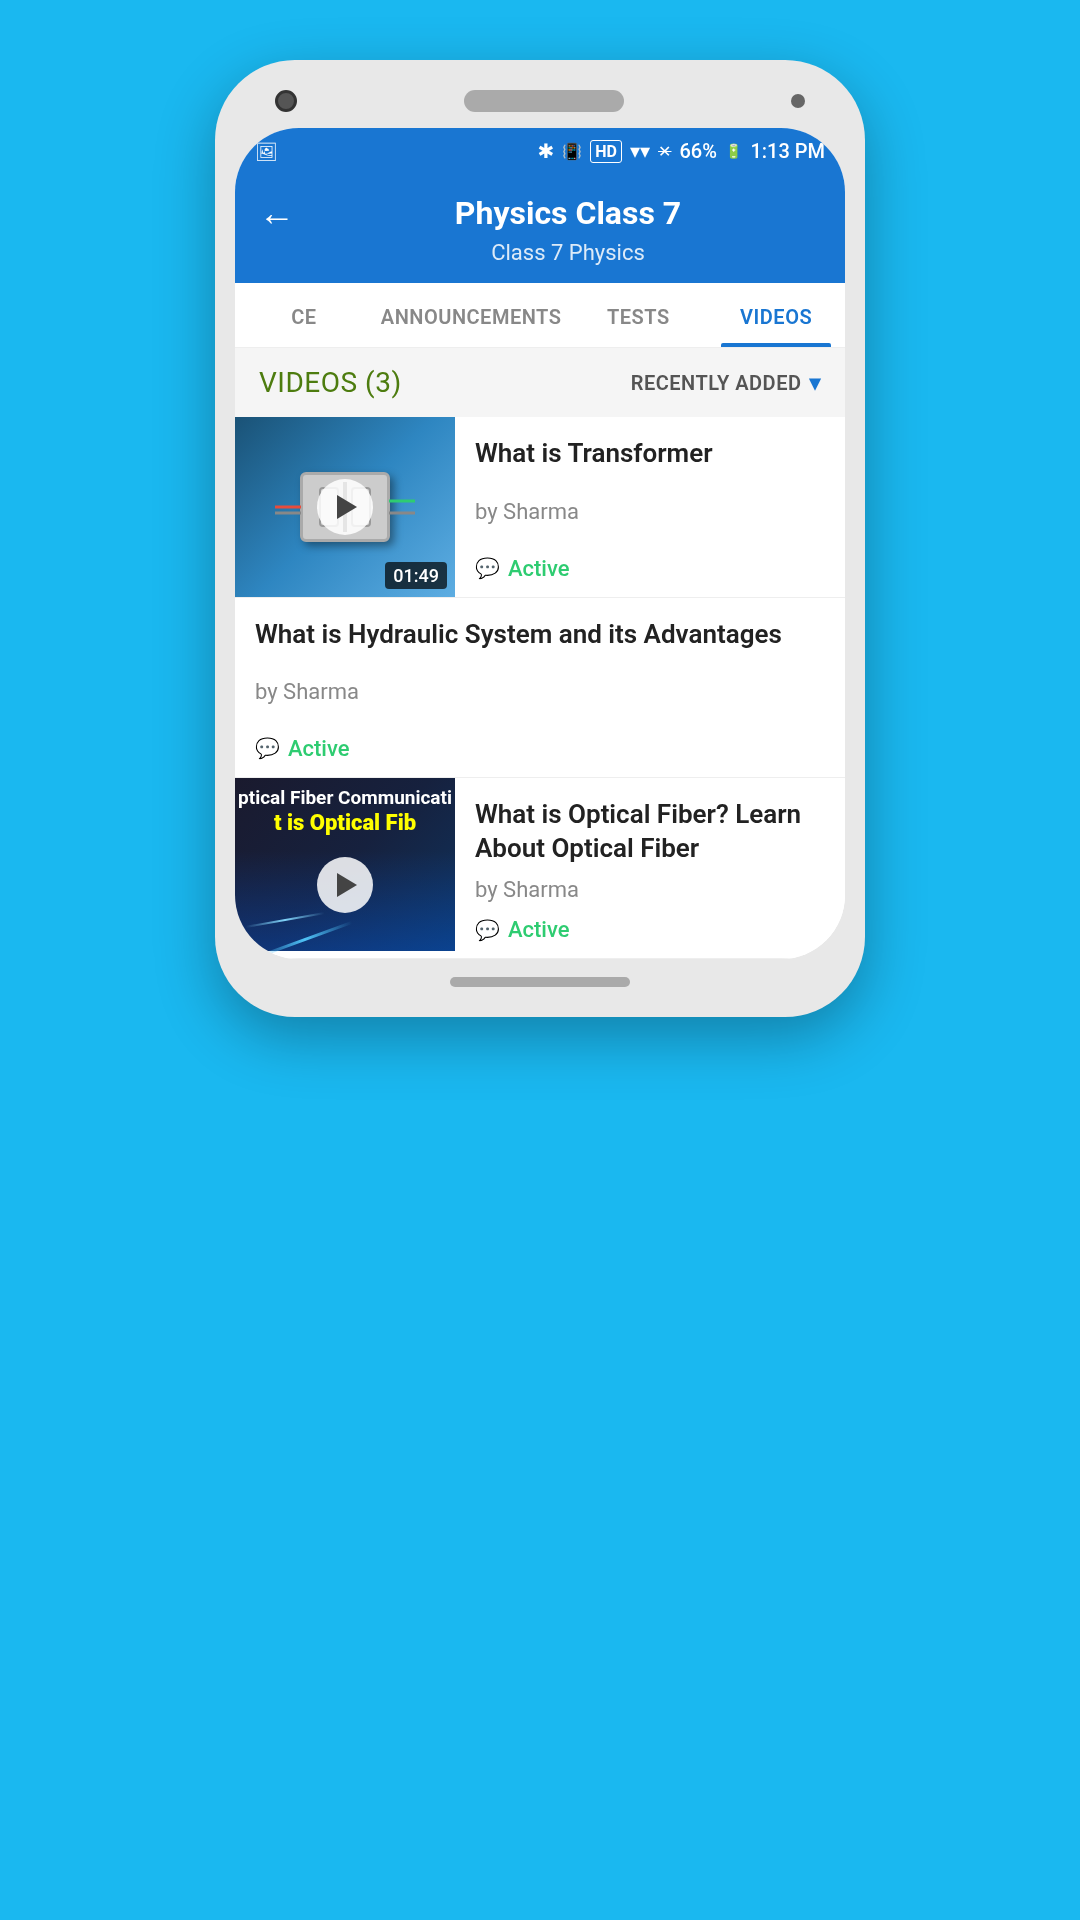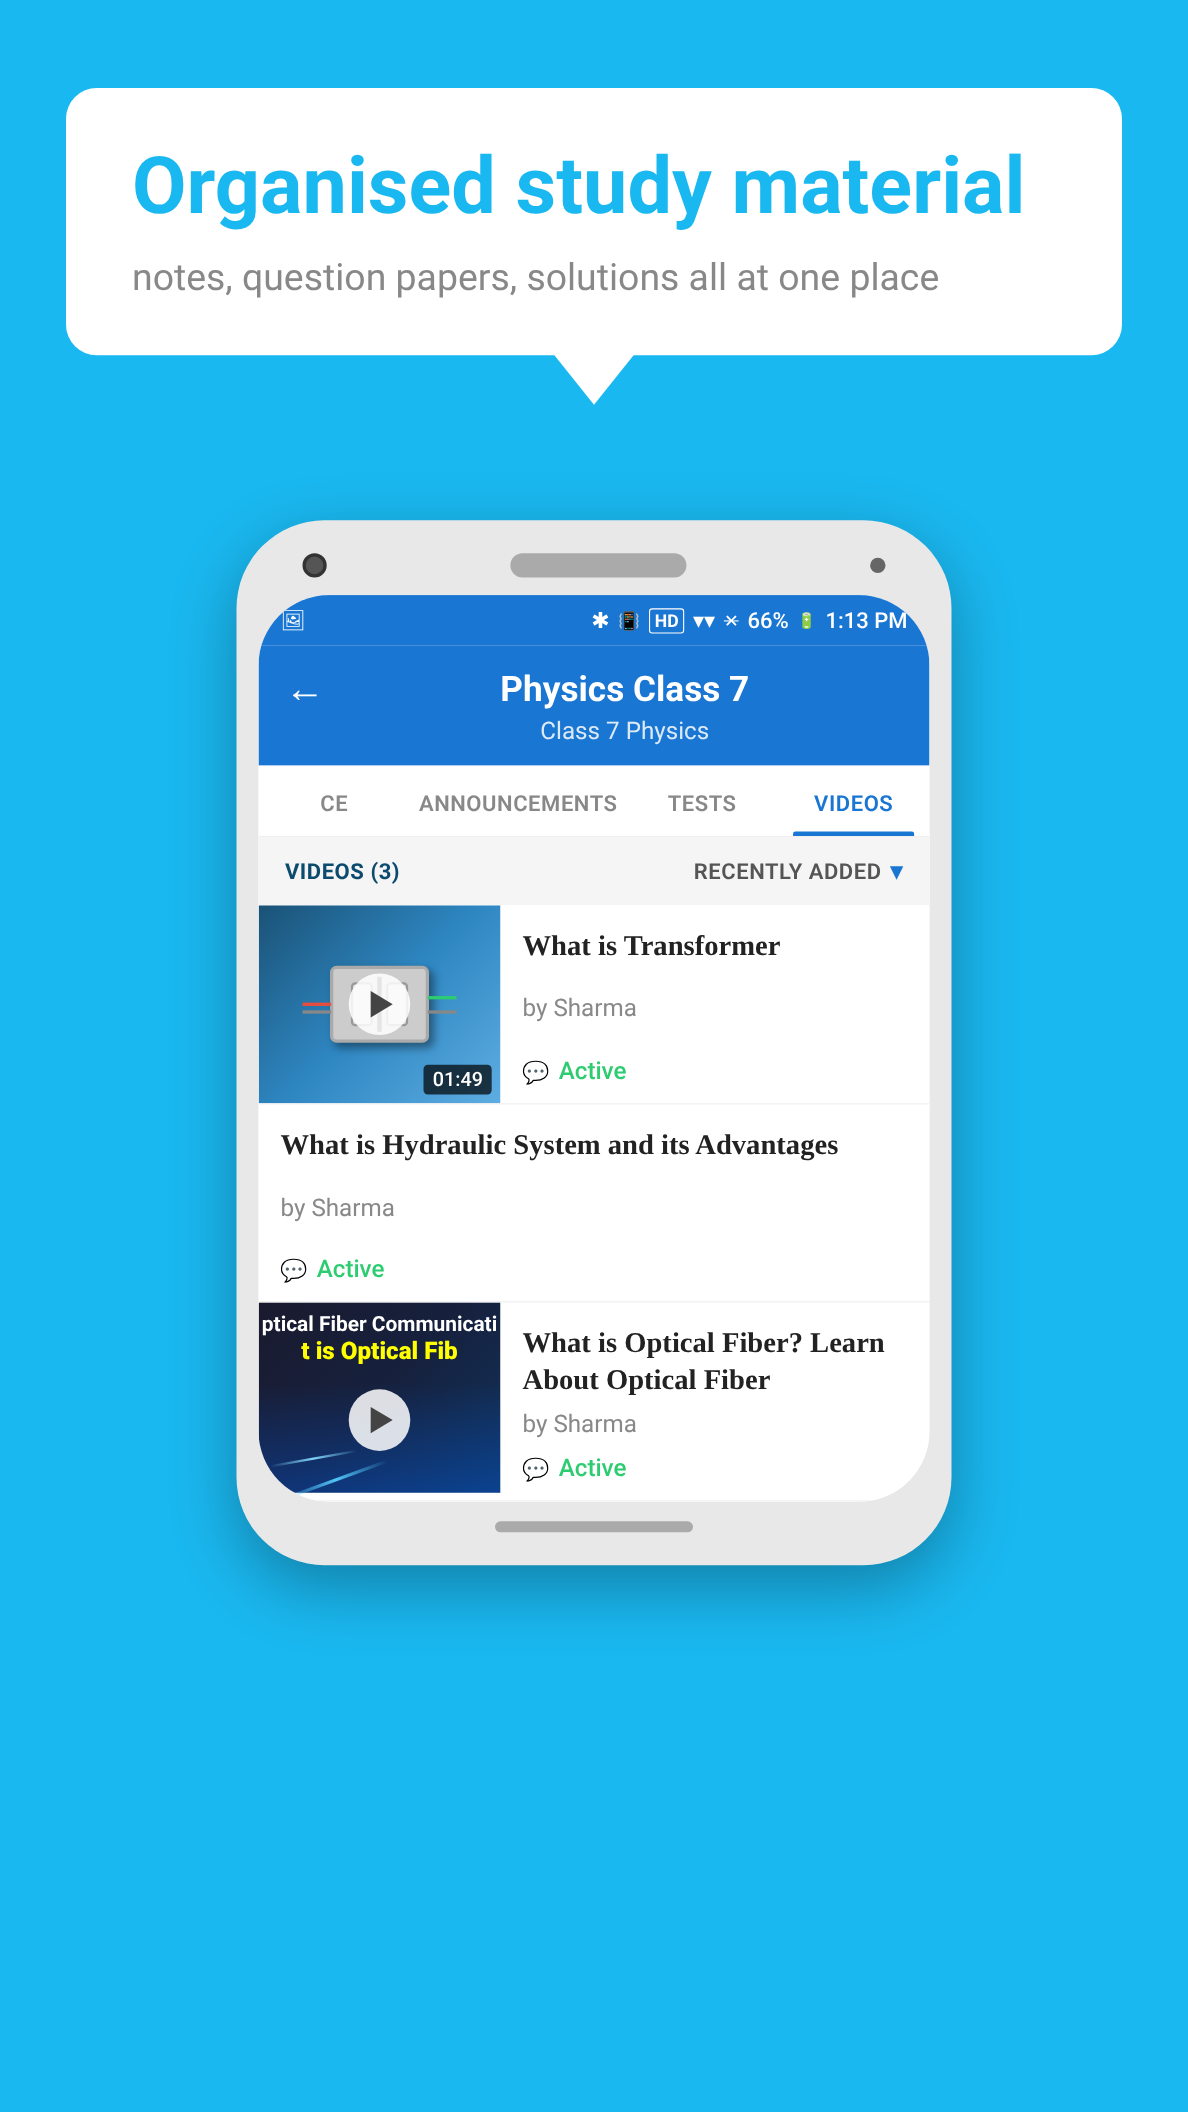--- a/index.html
+++ b/index.html
@@ -199,23 +199,23 @@
     
     .videos-header {
       background: #f5f5f5;
       display: flex;
       align-items: center;
       justify-content: space-between;
       padding: 18px 24px;
     }
 
     .videos-count {
-      font-size: 20px;
-      font-weight: 700;
-      color: #0c4a6e;
+      font-size: 28px;
+      font-weight: 400;
+      color: #4d7c0f;
       letter-spacing: 0.5px;
     }
 
     .sort-btn {
       display: flex;
       align-items: center;
       gap: 8px;
       font-size: 20px;
       font-weight: 600;
       color: #555;
@@ -304,21 +304,20 @@
       flex-direction: column;
       justify-content: space-between;
     }
 
     .video-title {
       font-size: 26px;
       font-weight: 600;
       color: #222;
       line-height: 1.3;
       margin-bottom: 8px;
-      font-family: Liberation Serif, serif;
     }
 
     .video-author {
       font-size: 22px;
       color: #888;
       margin-bottom: 12px;
     }
 
     .video-status {
       display: flex;
@@ -361,26 +360,20 @@
       font-size: 22px;
       font-weight: 900;
       text-align: center;
     }
   </style>
 </head>
 <body>
 
 <div style="width:1080px;height:1920px;background:#1ab8f0;position:relative;">
 
-  <div class="top-section">
-    <div class="speech-bubble">
-      <h1>Organised study material</h1>
-      <p>notes, question papers, solutions all at one place</p>
-    </div>
-  </div>
 
   <div class="phone-wrapper">
     <div class="phone-outer">
 
       <div style="display:flex;align-items:center;justify-content:space-between;padding:10px 40px 16px 40px;">
         <div class="camera"></div>
         <div class="speaker"></div>
         <div class="sensor"></div>
       </div>
 

